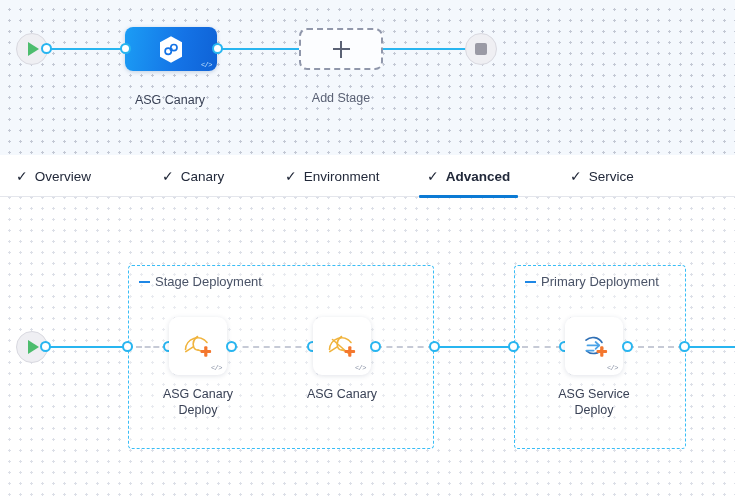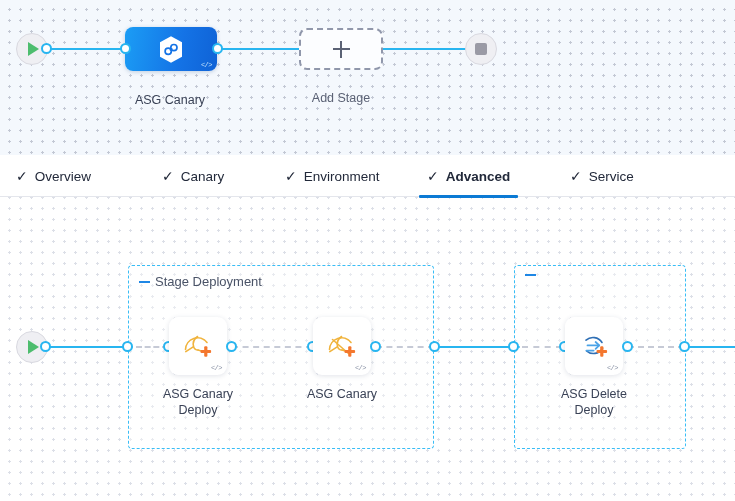--- a/index.html
+++ b/index.html
@@ -343,20 +343,21 @@
     </div>
     <div class="dot" style="left:370px; top:144px;"></div>
     <div class="step-caption" style="left:282px; top:189px;">
       <div>ASG Canary</div>
     </div>
     <div class="dot" style="left:429px; top:144px;"></div>
 
     <div class="group-box" style="left:514px; top:68px; width:172px; height:184px;">
       <div class="group-label">
         <span class="group-dash"></span>
+        <span>Primary Deployment</span>
       </div>
     </div>
     <div class="dot" style="left:508px; top:144px;"></div>
     <div class="dot" style="left:559px; top:144px;"></div>
 
     <div class="step-card" style="left:565px; top:120px;">
       <svg width="38" height="38" viewBox="0 0 38 38">
         <g fill="none" stroke="#2f6fb5" stroke-width="1.6" stroke-linecap="round" stroke-linejoin="round">
           <path d="M11 13.2 A10.5 10.5 0 0 1 27 15.5"></path>
           <path d="M27.5 21.5 A10.5 10.5 0 0 1 11.5 23.8"></path>
@@ -368,19 +369,19 @@
         </g>
         <g fill="#f4772e">
           <rect x="25.2" y="19.2" width="3.2" height="10.6" rx="1"></rect>
           <rect x="21.5" y="22.9" width="10.6" height="3.2" rx="1"></rect>
         </g>
       </svg>
       <span class="code-badge">&lt;/&gt;</span>
     </div>
     <div class="dot" style="left:622px; top:144px;"></div>
     <div class="step-caption" style="left:534px; top:189px;">
-      <div>ASG Delete</div>
+      <div>ASG Service</div>
       <div>Deploy</div>
     </div>
     <div class="dot" style="left:679px; top:144px;"></div>
 
   </div>
 </div>
 
 </body></html>

